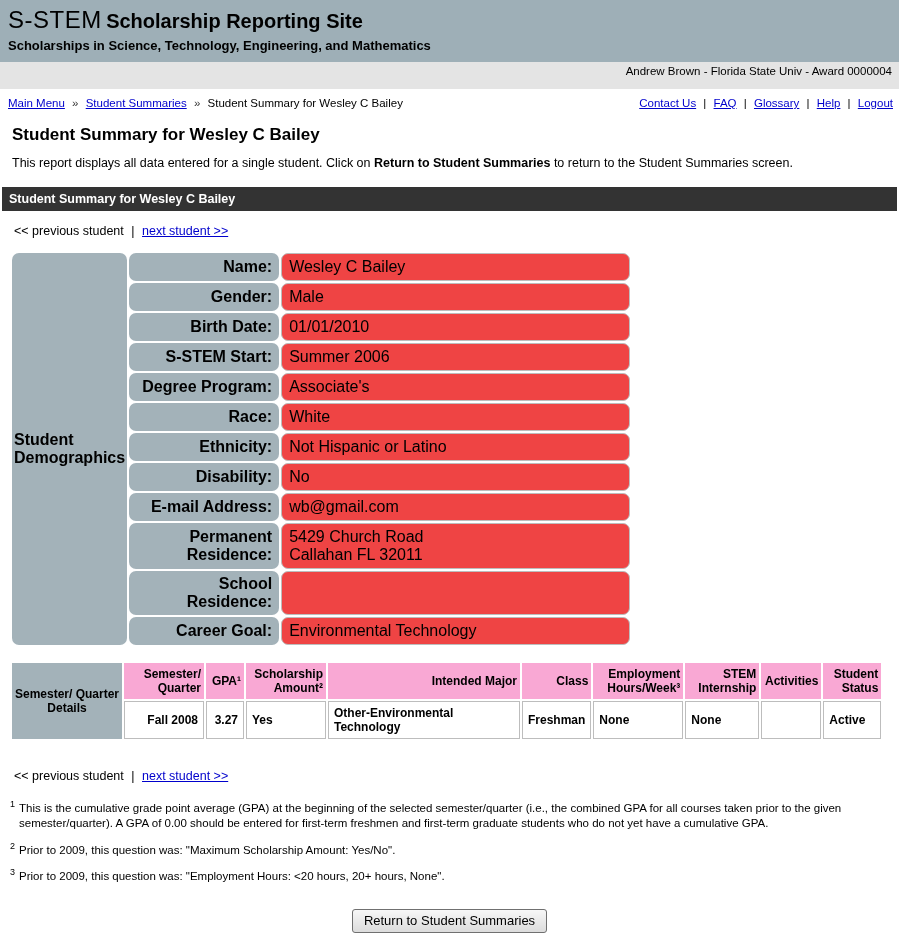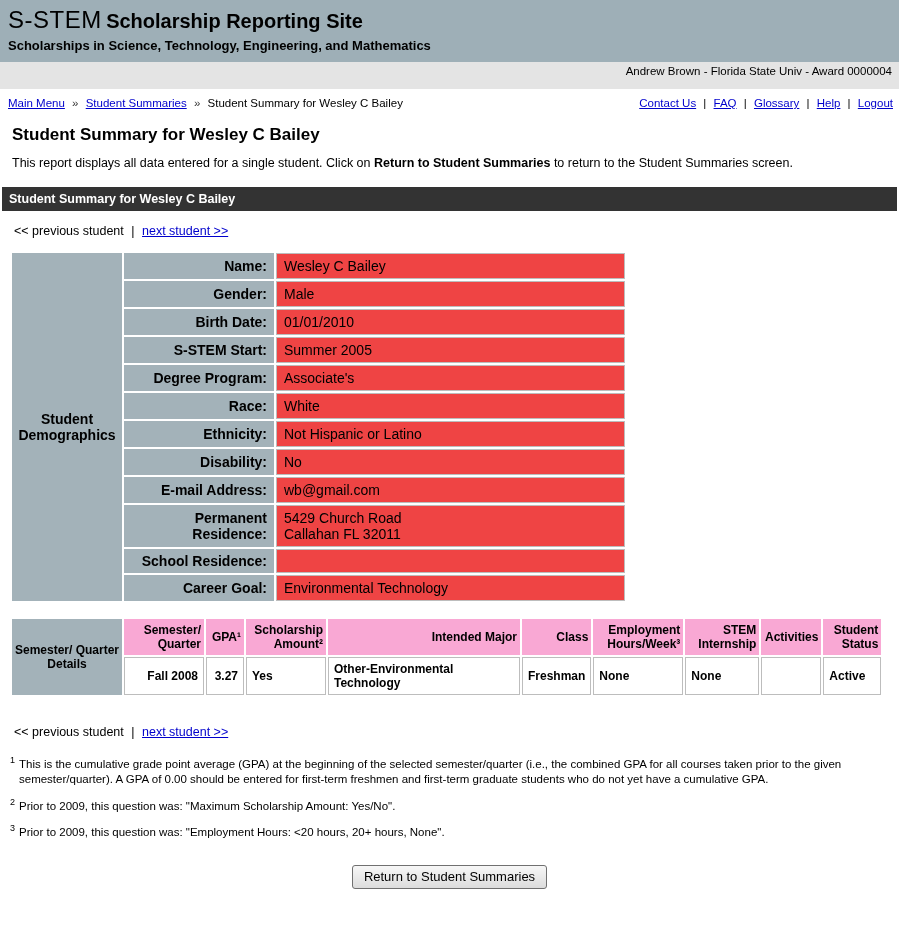--- a/index.html
+++ b/index.html
@@ -53,25 +53,25 @@
   .pager { font-size: 12.5px; margin: 13px 0 13px 14px; }
   .pager .sep { margin: 0 4px; }
 
   
   table.demo {
     border-collapse: separate;
     border-spacing: 2px;
     margin-left: 10px;
     table-layout: fixed;
   }
-  table.demo td { font-size: 14px; }
+  table.demo td { font-size: 16px; border-radius: 7px; }
   .group-cell {
     background: #A3B2B9;
     font-weight: bold;
-    text-align: center;
+    text-align: left;
     vertical-align: middle;
     width: 110px;
     padding: 2px;
   }
   .label-cell {
     background: #A3B2B9;
     font-weight: bold;
     text-align: right;
     vertical-align: middle;
     width: 150px;
@@ -212,21 +212,21 @@
   <tr>
     <td class="label-cell">Gender:</td>
     <td class="value-cell">Male</td>
   </tr>
   <tr>
     <td class="label-cell">Birth Date:</td>
     <td class="value-cell">01/01/2010</td>
   </tr>
   <tr>
     <td class="label-cell">S-STEM Start:</td>
-    <td class="value-cell">Summer 2005</td>
+    <td class="value-cell">Summer 2006</td>
   </tr>
   <tr>
     <td class="label-cell">Degree Program:</td>
     <td class="value-cell">Associate's</td>
   </tr>
   <tr>
     <td class="label-cell">Race:</td>
     <td class="value-cell">White</td>
   </tr>
   <tr>

